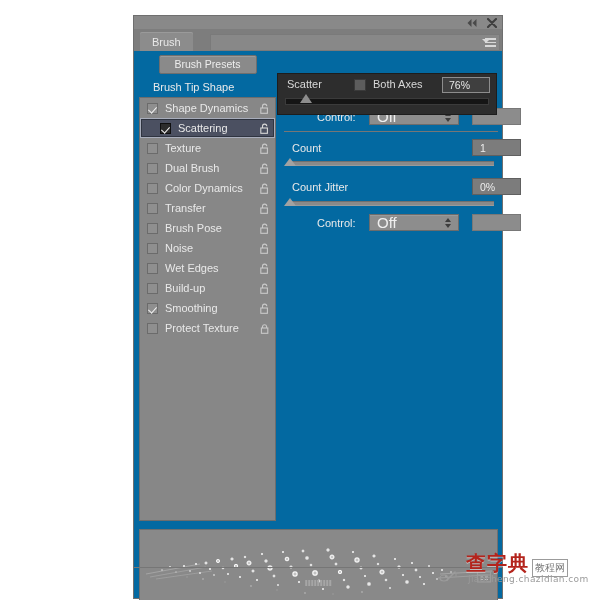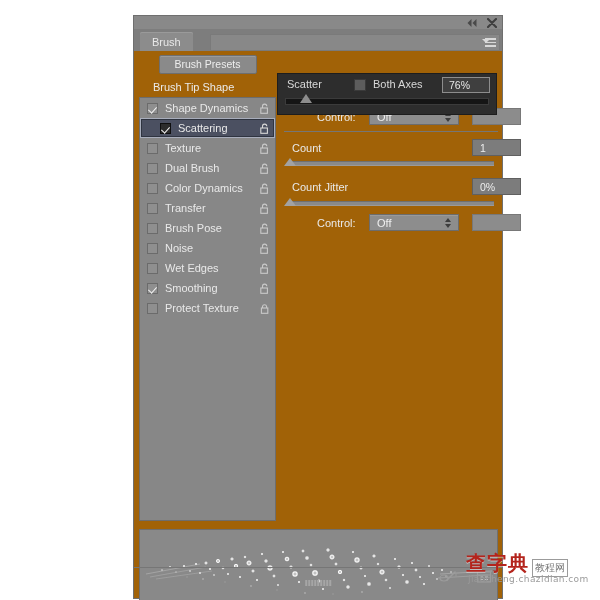--- a/index.html
+++ b/index.html
@@ -74,21 +74,21 @@
     display:block;width:11px;height:1.5px;background:#d9d9d9;margin-bottom:2px;
   }
   .panelmenu .tri{
     position:absolute;left:0;top:2px;
     width:0;height:0;border-left:4px solid transparent;border-right:4px solid transparent;
     border-top:4px solid #d9d9d9;
   }
   
   .body{
     position:absolute;left:0;top:35px;right:0;bottom:0;
-    background:#a16207;
+    background:#0369a1;
   }
   
   .leftcol{
     position:absolute;left:5px;top:0;width:137px;bottom:0;
   }
   .presets-wrap{
     height:26px;display:flex;align-items:center;justify-content:center;
   }
   .presets-btn{
     width:96px;height:17px;
@@ -219,21 +219,21 @@
     white-space:nowrap;
   }
   .select{
     position:absolute;
     width:90px;height:17px;
     background:#8d8d8d;
     border:1px solid #6c6c6c;
     box-sizing:border-box;
     display:flex;align-items:center;
     padding-left:7px;
-    font-size:11px;color:#efefef;
+    font-size:15px;color:#efefef;
     box-shadow:inset 0 1px 0 #9a9a9a;
     cursor:pointer;
   }
   .select .arrows{
     position:absolute;right:7px;top:3px;
     display:flex;flex-direction:column;gap:2px;
   }
   .select .arrows i{
     width:0;height:0;border-left:3.5px solid transparent;border-right:3.5px solid transparent;
   }
@@ -469,20 +469,30 @@
           <span class="cbx"></span>
           <span class="rowlabel">Wet Edges</span>
           <span class="lockcell">
             <svg class="lock" viewBox="0 0 10 11">
                 <path d="M2.5 5 V3.4 A2.1 2.1 0 0 1 6.8 3.2" fill="none" stroke="#c9c9c9" stroke-width="1.1"></path>
                 <rect x="0.8" y="5" width="6.6" height="5.3" fill="none" stroke="#c9c9c9" stroke-width="1.1"></rect>
               </svg>
           </span>
         </div>
 
+        <div class="row">
+          <span class="cbx"></span>
+          <span class="rowlabel">Build-up</span>
+          <span class="lockcell">
+            <svg class="lock" viewBox="0 0 10 11">
+                <path d="M2.5 5 V3.4 A2.1 2.1 0 0 1 6.8 3.2" fill="none" stroke="#c9c9c9" stroke-width="1.1"></path>
+                <rect x="0.8" y="5" width="6.6" height="5.3" fill="none" stroke="#c9c9c9" stroke-width="1.1"></rect>
+              </svg>
+          </span>
+        </div>
 
         <div class="row">
           <span class="cbx on"></span>
           <span class="rowlabel">Smoothing</span>
           <span class="lockcell">
             <svg class="lock" viewBox="0 0 10 11">
                 <path d="M2.5 5 V3.4 A2.1 2.1 0 0 1 6.8 3.2" fill="none" stroke="#c9c9c9" stroke-width="1.1"></path>
                 <rect x="0.8" y="5" width="6.6" height="5.3" fill="none" stroke="#c9c9c9" stroke-width="1.1"></rect>
               </svg>
           </span>

